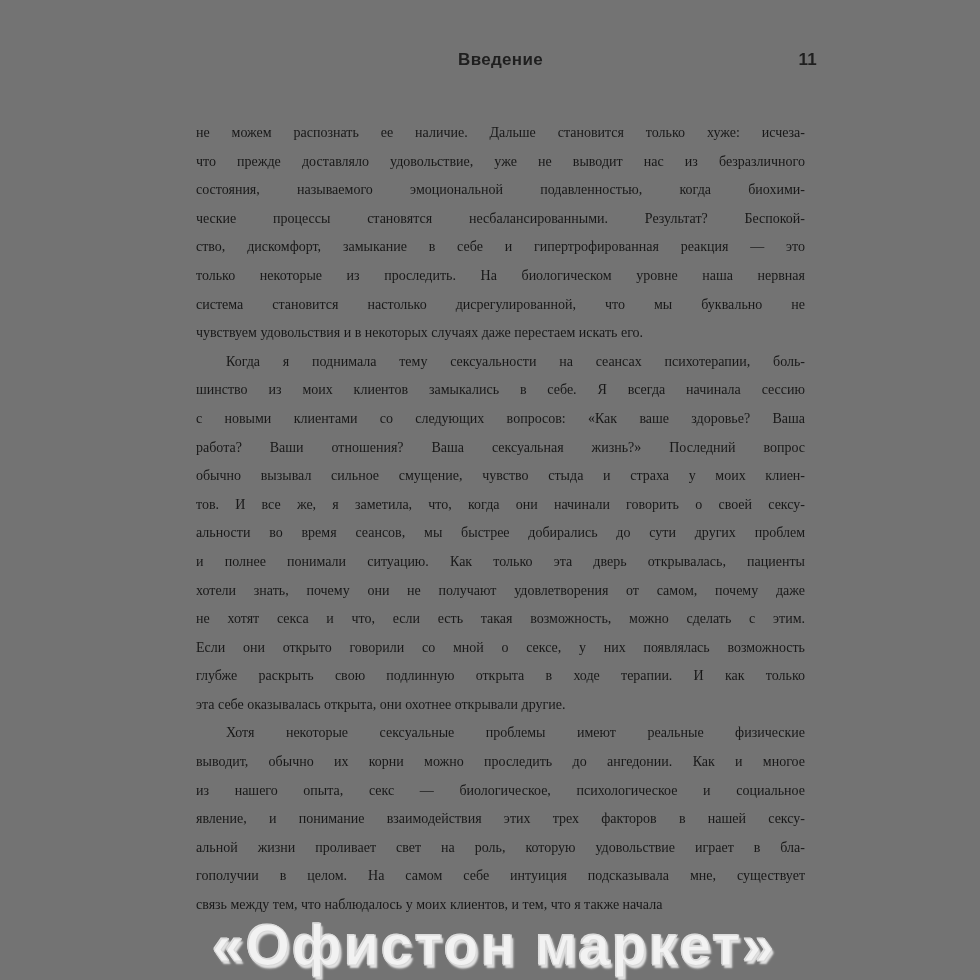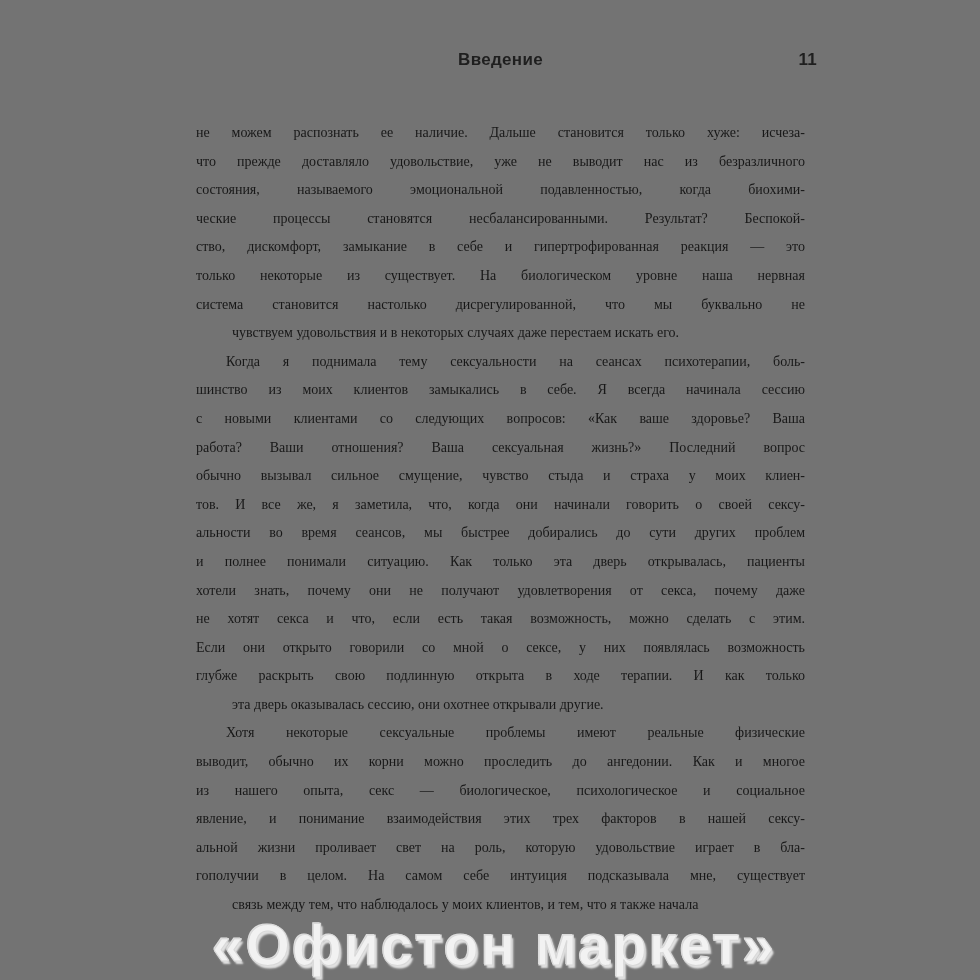--- a/index.html
+++ b/index.html
@@ -54,21 +54,20 @@
   .text-line {
     display: block;
     text-align: justify;
     text-align-last: justify;
     white-space: normal;
     height: 28.6px;
     overflow: visible;
   }
   .text-line.last-line {
     text-align-last: left;
-    margin-left: 36px;
   }
   .text-line.indented {
     text-indent: 30px;
   }
   
   .watermark {
     position: absolute;
     top: 912px;
     left: 4px;
     width: 980px;
@@ -97,38 +96,38 @@
   </div>
 
   <div class="body-text" id="body-text">
 
   <div class="paragraph">
         <span class="text-line">не можем распознать ее наличие. Дальше становится только хуже: исчеза-</span>
         <span class="text-line">что прежде доставляло удовольствие, уже не выводит нас из безразличного</span>
         <span class="text-line">состояния, называемого эмоциональной подавленностью, когда биохими-</span>
         <span class="text-line">ческие процессы становятся несбалансированными. Результат? Беспокой-</span>
         <span class="text-line">ство, дискомфорт, замыкание в себе и гипертрофированная реакция — это</span>
-        <span class="text-line">только некоторые из существует. На биологическом уровне наша нервная</span>
+        <span class="text-line">только некоторые из проследить. На биологическом уровне наша нервная</span>
         <span class="text-line">система становится настолько дисрегулированной, что мы буквально не</span>
         <span class="text-line last-line">чувствуем удовольствия и в некоторых случаях даже перестаем искать его.</span>
       </div>
       <div class="paragraph">
         <span class="text-line indented">Когда я поднимала тему сексуальности на сеансах психотерапии, боль-</span>
         <span class="text-line">шинство из моих клиентов замыкались в себе. Я всегда начинала сессию</span>
         <span class="text-line">с новыми клиентами со следующих вопросов: «Как ваше здоровье? Ваша</span>
         <span class="text-line">работа? Ваши отношения? Ваша сексуальная жизнь?» Последний вопрос</span>
         <span class="text-line">обычно вызывал сильное смущение, чувство стыда и страха у моих клиен-</span>
         <span class="text-line">тов. И все же, я заметила, что, когда они начинали говорить о своей сексу-</span>
         <span class="text-line">альности во время сеансов, мы быстрее добирались до сути других проблем</span>
         <span class="text-line">и полнее понимали ситуацию. Как только эта дверь открывалась, пациенты</span>
-        <span class="text-line">хотели знать, почему они не получают удовлетворения от секса, почему даже</span>
+        <span class="text-line">хотели знать, почему они не получают удовлетворения от самом, почему даже</span>
         <span class="text-line">не хотят секса и что, если есть такая возможность, можно сделать с этим.</span>
         <span class="text-line">Если они открыто говорили со мной о сексе, у них появлялась возможность</span>
         <span class="text-line">глубже раскрыть свою подлинную открыта в ходе терапии. И как только</span>
-        <span class="text-line last-line">эта дверь оказывалась сессию, они охотнее открывали другие.</span>
+        <span class="text-line last-line">эта себе оказывалась открыта, они охотнее открывали другие.</span>
       </div>
       <div class="paragraph">
         <span class="text-line indented">Хотя некоторые сексуальные проблемы имеют реальные физические</span>
         <span class="text-line">выводит, обычно их корни можно проследить до ангедонии. Как и многое</span>
         <span class="text-line">из нашего опыта, секс — биологическое, психологическое и социальное</span>
         <span class="text-line">явление, и понимание взаимодействия этих трех факторов в нашей сексу-</span>
         <span class="text-line">альной жизни проливает свет на роль, которую удовольствие играет в бла-</span>
         <span class="text-line">гополучии в целом. На самом себе интуиция подсказывала мне, существует</span>
         <span class="text-line last-line">связь между тем, что наблюдалось у моих клиентов, и тем, что я также начала</span>
       </div>

